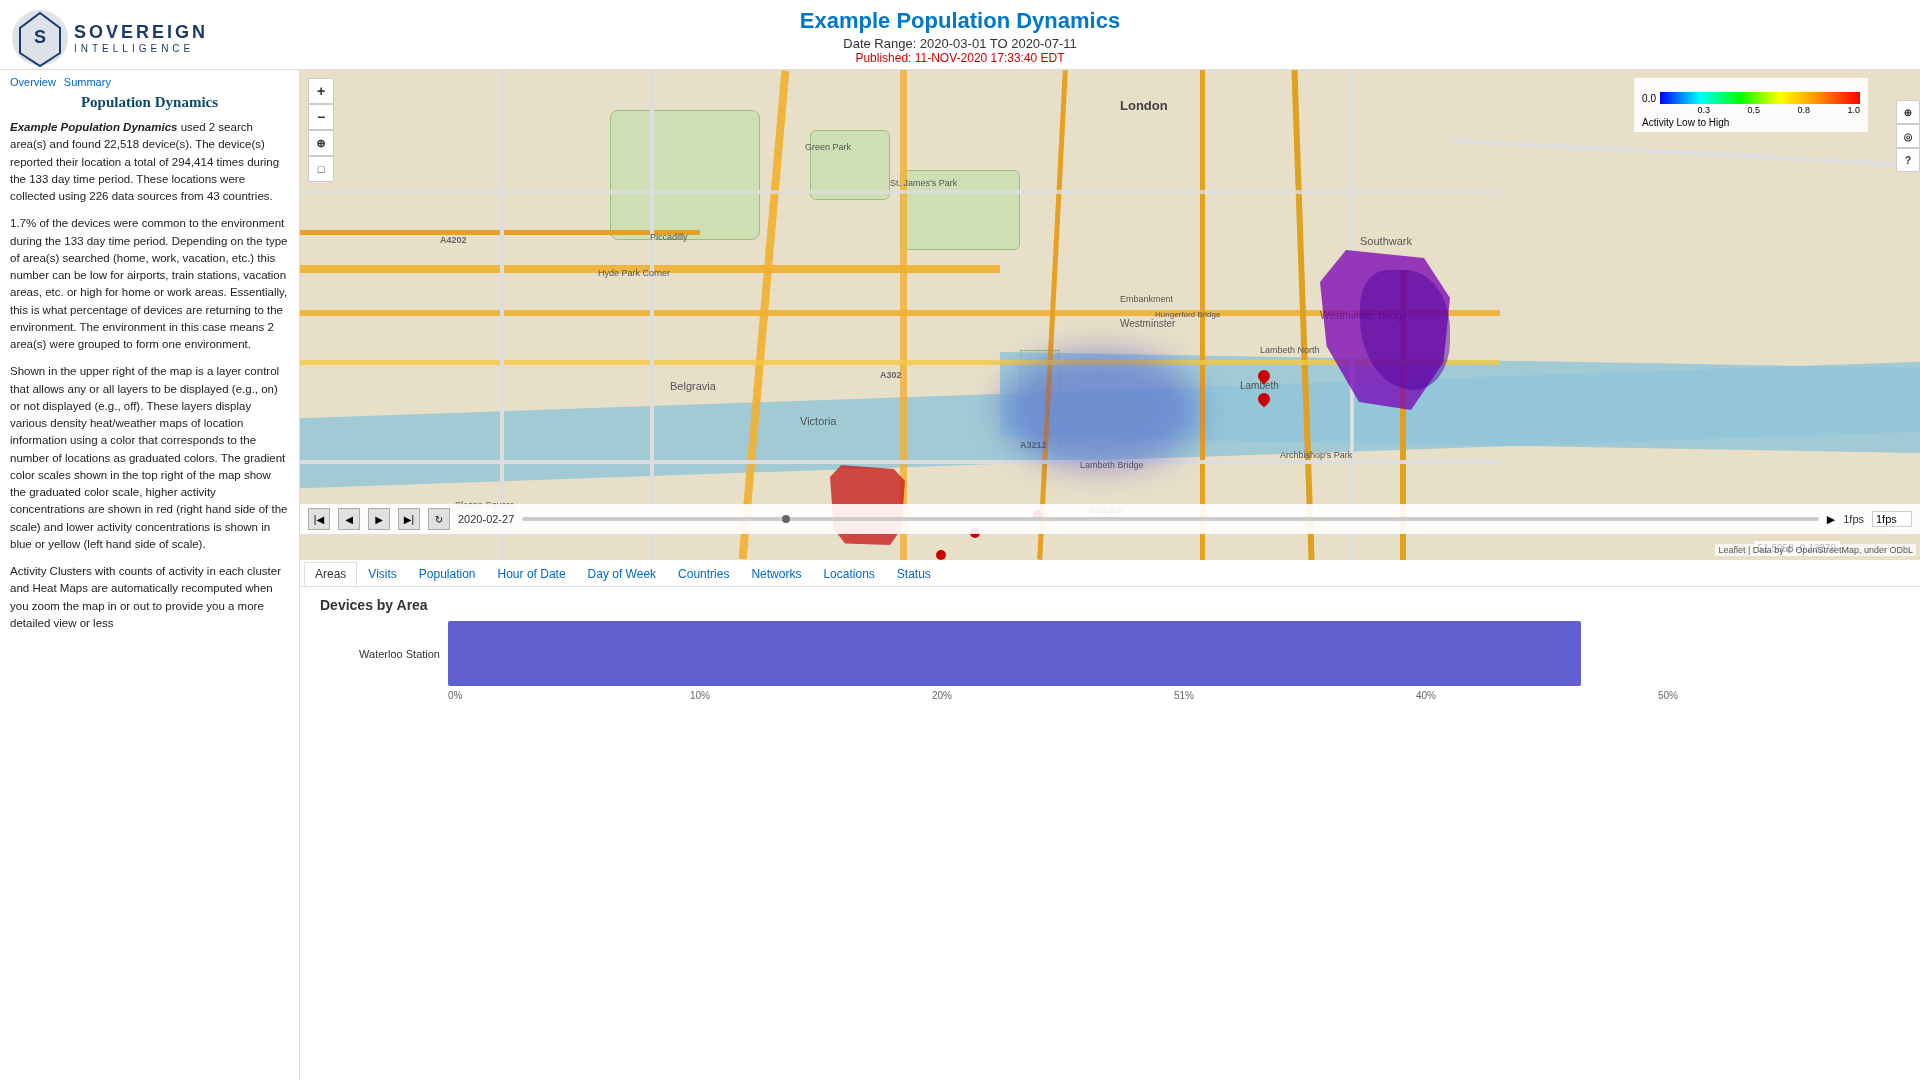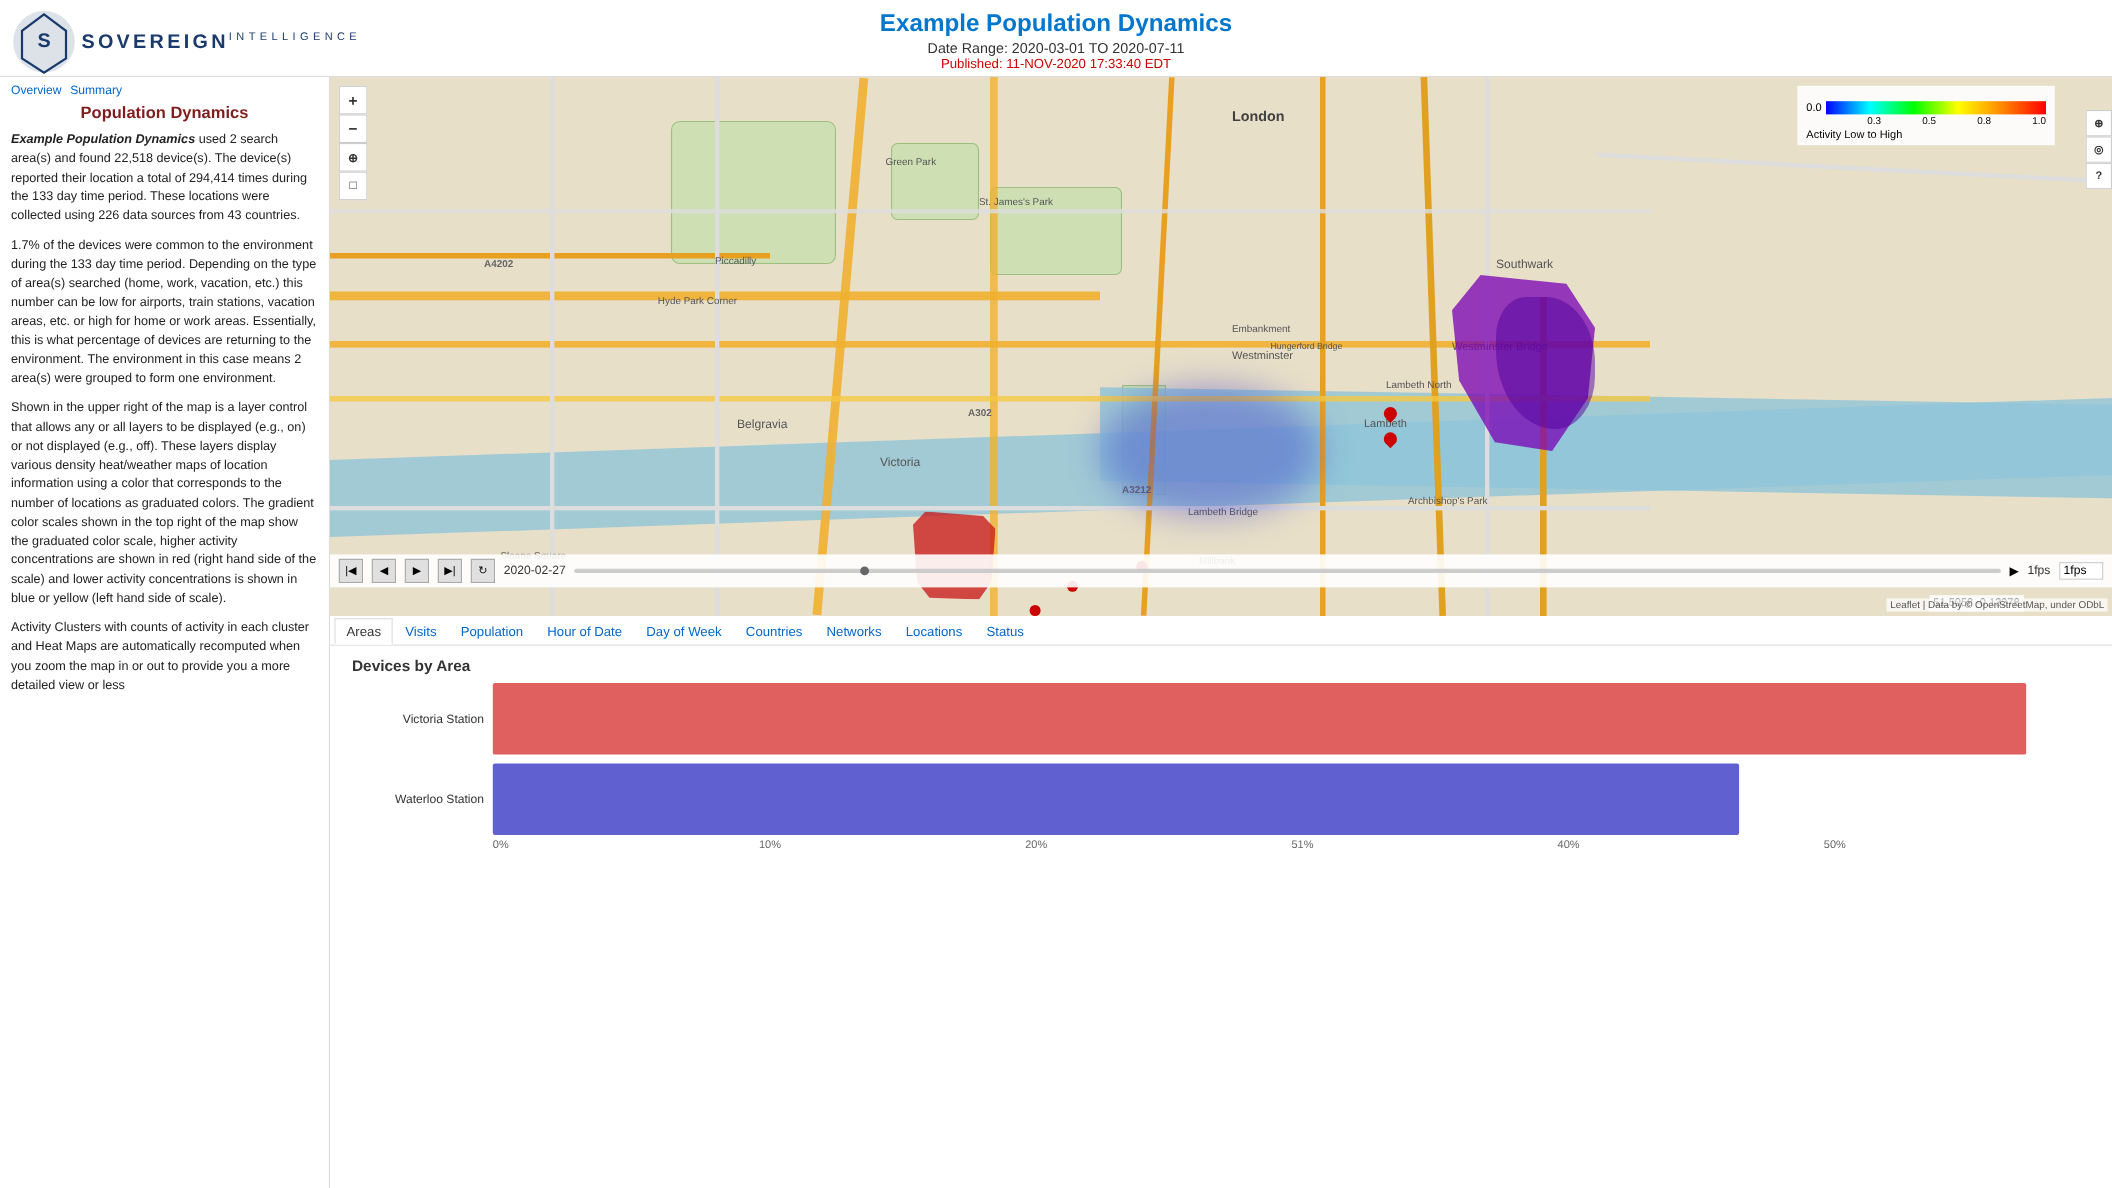--- a/index.html
+++ b/index.html
@@ -1,31 +1,31 @@
 <!DOCTYPE html>
 <html><head>
   <meta charset="utf-8">
   <style>
     * { box-sizing: border-box; margin: 0; padding: 0; }
     body { font-family: Arial, sans-serif; font-size: 12px; background: #fff; width: 1920px; height: 1080px; overflow: hidden; display: flex; flex-direction: column; }
 
     
     #logo-area { position: absolute; top: 8px; left: 10px; display: flex; align-items: center; }
-    #logo-area .logo-text { display: flex; flex-direction: row; margin-left: 4px; }
+    #logo-area .logo-text { display: flex; flex-direction: column; margin-left: 4px; }
     #logo-area .logo-text .sovereign { font-size: 18px; font-weight: bold; color: #1a3a6b; letter-spacing: 3px; }
     #logo-area .logo-text .intelligence { font-size: 10px; color: #1a3a6b; letter-spacing: 4px; }
 
     
     #main { display: flex; flex: 1; overflow: hidden; }
 
     
     #sidebar { width: 300px; min-width: 300px; padding: 6px 10px; overflow-y: auto; border-right: 1px solid #ddd; }
     #sidebar .nav-links { display: flex; gap: 8px; margin-bottom: 6px; align-items: center; }
     #sidebar .nav-link { color: #0066cc; text-decoration: none; font-size: 11px; cursor: pointer; }
-    #sidebar h2 { text-align: center; color: #7f1d1d; font-size: 15px; margin-bottom: 8px; }
+    #sidebar h2 { text-align: center; color: #0c4a6e; font-size: 15px; margin-bottom: 8px; font-family: Liberation Serif, serif; }
     #sidebar p { font-size: 11.5px; color: #222; line-height: 1.5; margin-bottom: 10px; }
     #sidebar p strong { font-style: italic; font-weight: bold; }
 
     
     #content { flex: 1; display: flex; flex-direction: column; overflow: hidden; }
 
     
     #map-container { position: relative; flex: 0 0 490px; background: #a8d5a2; overflow: hidden; }
 
     
@@ -268,26 +268,20 @@
         <div class="tab">Countries</div>
         <div class="tab">Networks</div>
         <div class="tab">Locations</div>
         <div class="tab">Status</div>
       </div>
 
     <div id="chart-area">
       <div class="chart-title">Devices by Area</div>
       <div class="bar-chart" id="bar-chart">
           <div class="bar-row">
-            <div class="bar-label">Victoria Station</div>
-            <div class="bar-container" style="flex: 1 1 0%; height: 65px; position: relative;">
-              <div class="bar bar-red" style="width: 96%; height: 100%;"></div>
-            </div>
-          </div>
-          <div class="bar-row">
             <div class="bar-label">Waterloo Station</div>
             <div class="bar-container" style="flex: 1 1 0%; height: 65px; position: relative;">
               <div class="bar bar-blue" style="width: 78%; height: 100%;"></div>
             </div>
           </div>
         </div>
       <div class="x-axis" id="x-axis">
           <div class="x-tick">0%</div>
           <div class="x-tick">10%</div>
           <div class="x-tick">20%</div>

